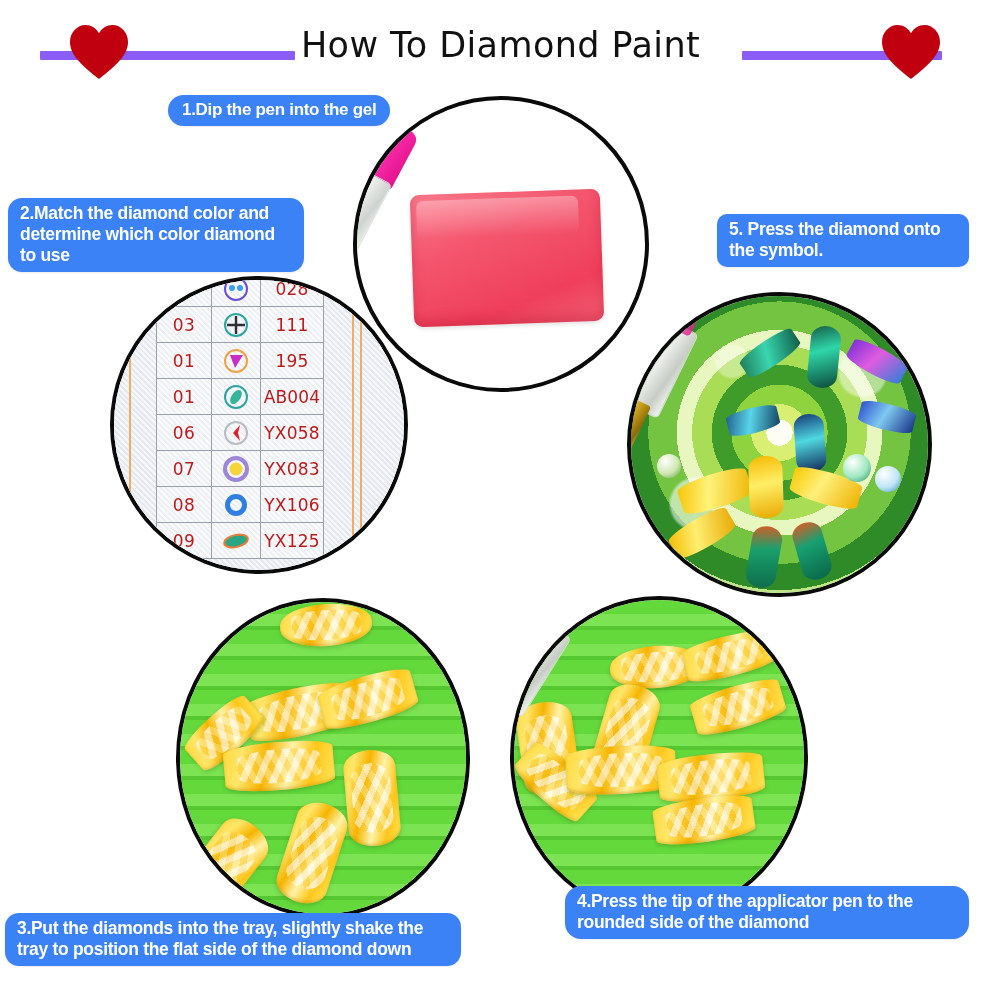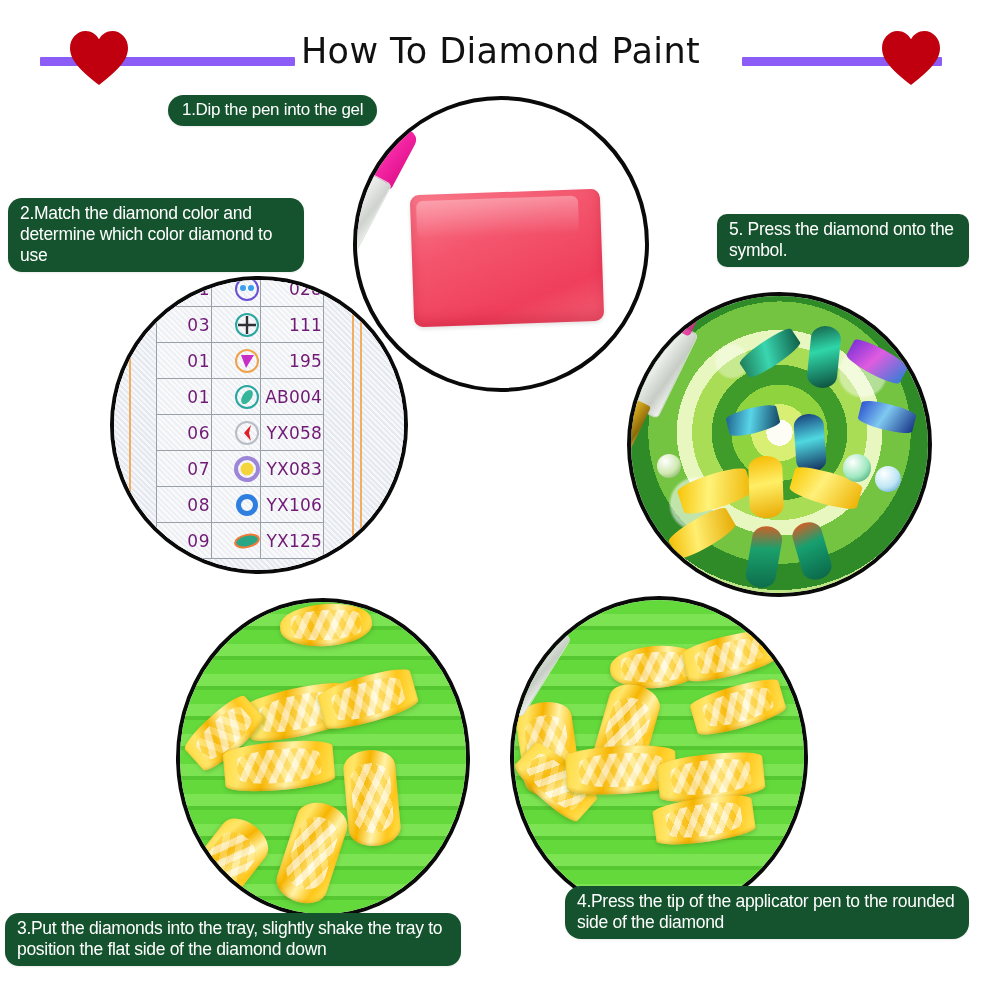--- a/index.html
+++ b/index.html
@@ -1,34 +1,34 @@
 <!DOCTYPE html>
 <html><head>
 <meta charset="utf-8">
 <style>
   html,body{margin:0;padding:0;background:#fff;}
   body{width:1001px;height:1001px;position:relative;overflow:hidden;
        font-family:"Liberation Sans","DejaVu Sans",sans-serif;}
 
   
-  #header{position:absolute;left:0;top:14px;width:799px;height:80px;}
+  #header{position:absolute;left:0;top:8px;width:799px;height:80px;}
   .rule{position:absolute;top:43px;height:9px;background:#8b5cf6;border-radius:1px;}
   .rule.left{left:40px;width:255px;}
   .rule.right{left:742px;width:200px;}
   .heart{position:absolute;width:62px;height:58px;}
   .heart.l{left:68px;top:15px;}
   .heart.r{left:880px;top:15px;}
   .heart svg{width:100%;height:100%;display:block;}
   #page-title{position:absolute;left:0;top:17px;width:1001px;text-align:center;
     font-size:35px;font-weight:400;color:#111;letter-spacing:.4px;
     font-family:"DejaVu Sans","Liberation Sans",sans-serif;}
 
   
-  .label{position:absolute;background:#14532d;color:#fff;border-radius:16px;
-    padding:5px 12px 6px;font-size:17.5px;font-weight:400;line-height:1.2;
+  .label{position:absolute;background:#3b82f6;color:#fff;border-radius:16px;
+    padding:5px 12px 6px;font-size:17.5px;font-weight:700;line-height:1.2;
     letter-spacing:-.3px;box-shadow:0 1px 2px rgba(0,0,0,.08);}
   .label.one{left:168px;top:95px;border-radius:18px;font-size:17px;padding:5px 14px 6px;}
   .label.two{left:8px;top:198px;width:272px;border-radius:14px;}
   .label.five{left:717px;top:214px;width:228px;border-radius:10px;}
   .label.three{left:5px;top:913px;width:432px;border-radius:14px;}
   .label.four{left:565px;top:886px;width:380px;border-radius:16px;}
 
   
   .bubble{position:absolute;border:4px solid #0a0a0a;border-radius:50%;
     overflow:hidden;background:#fff;}
@@ -54,22 +54,22 @@
     border:1px solid #dfe2df;}
 
   
   .chartpaper{position:absolute;inset:0;background:#eceef3;}
   .chartpaper:before{content:"";position:absolute;inset:0;
     background:repeating-linear-gradient(45deg,rgba(255,255,255,.55) 0 2px,rgba(224,228,236,.55) 2px 4px);}
   .vline{position:absolute;top:-10px;bottom:-10px;width:2px;background:#f0a24a;opacity:.85;}
   .vline.a{left:15px;} .vline.b{left:238px;} .vline.c{left:246px;}
   table.legend{position:absolute;left:42px;top:-10px;border-collapse:collapse;
     font-family:"DejaVu Sans","Liberation Sans",sans-serif;}
-  table.legend td{border:1px solid #9aa0aa;height:33px;color:#701a75;
-    font-size:17px;background:rgba(255,255,255,.35);text-align:right;}
+  table.legend td{border:1px solid #9aa0aa;height:33px;color:#b91c1c;
+    font-size:17px;background:rgba(255,255,255,.35);}
   td.c-num{width:52px;text-align:center;font-size:18px;letter-spacing:.5px;}
   td.c-sym{width:48px;text-align:center;padding:0;}
   td.c-code{width:60px;text-align:center;font-size:16px;letter-spacing:.2px;}
   .sym{display:inline-block;vertical-align:middle;width:26px;height:26px;}
 
   
   .mosaic{position:absolute;inset:0;
     background:
       radial-gradient(circle at 50% 46%,#fdfdf5 0 6%,#d9ef73 6% 13%,#8fd33f 13% 22%,#3f9c2a 22% 31%,#a9dd55 31% 40%,#e8f7c0 40% 47%,#74c442 47% 60%,#2f8a28 60% 72%,#bfe686 72% 84%,#6fc23c 84% 100%);}
   .mosaic:before{content:"";position:absolute;inset:0;

